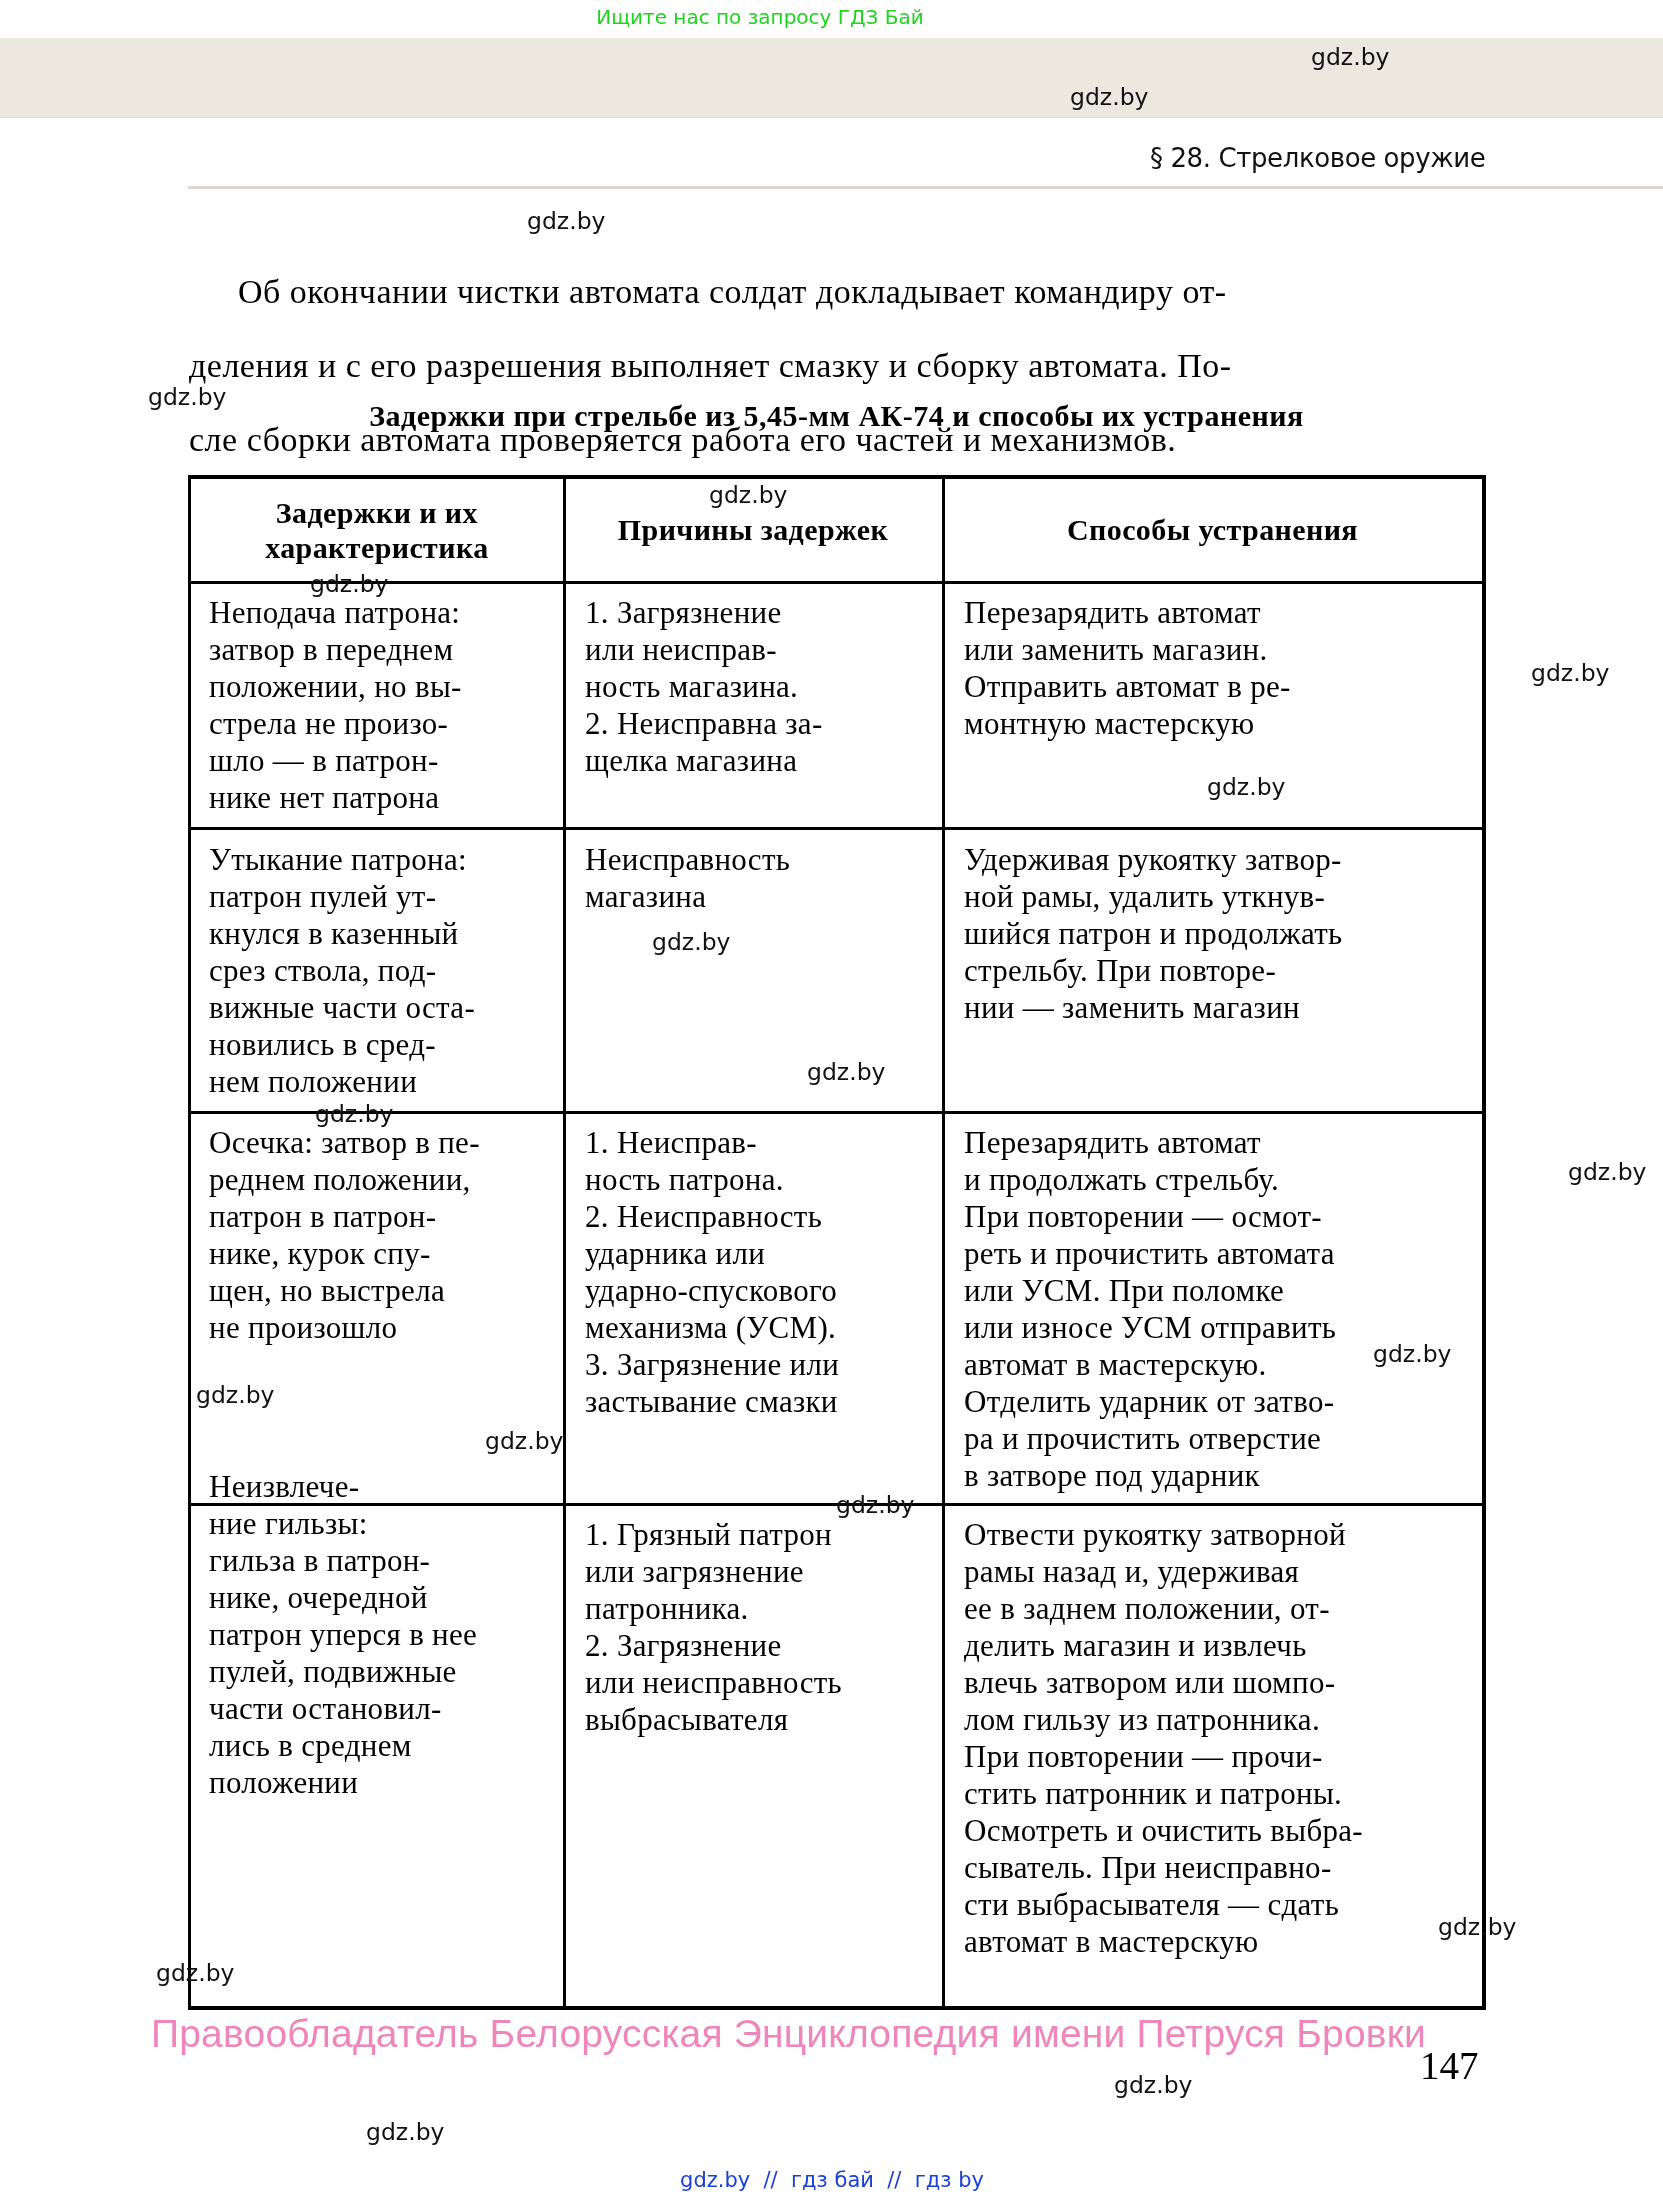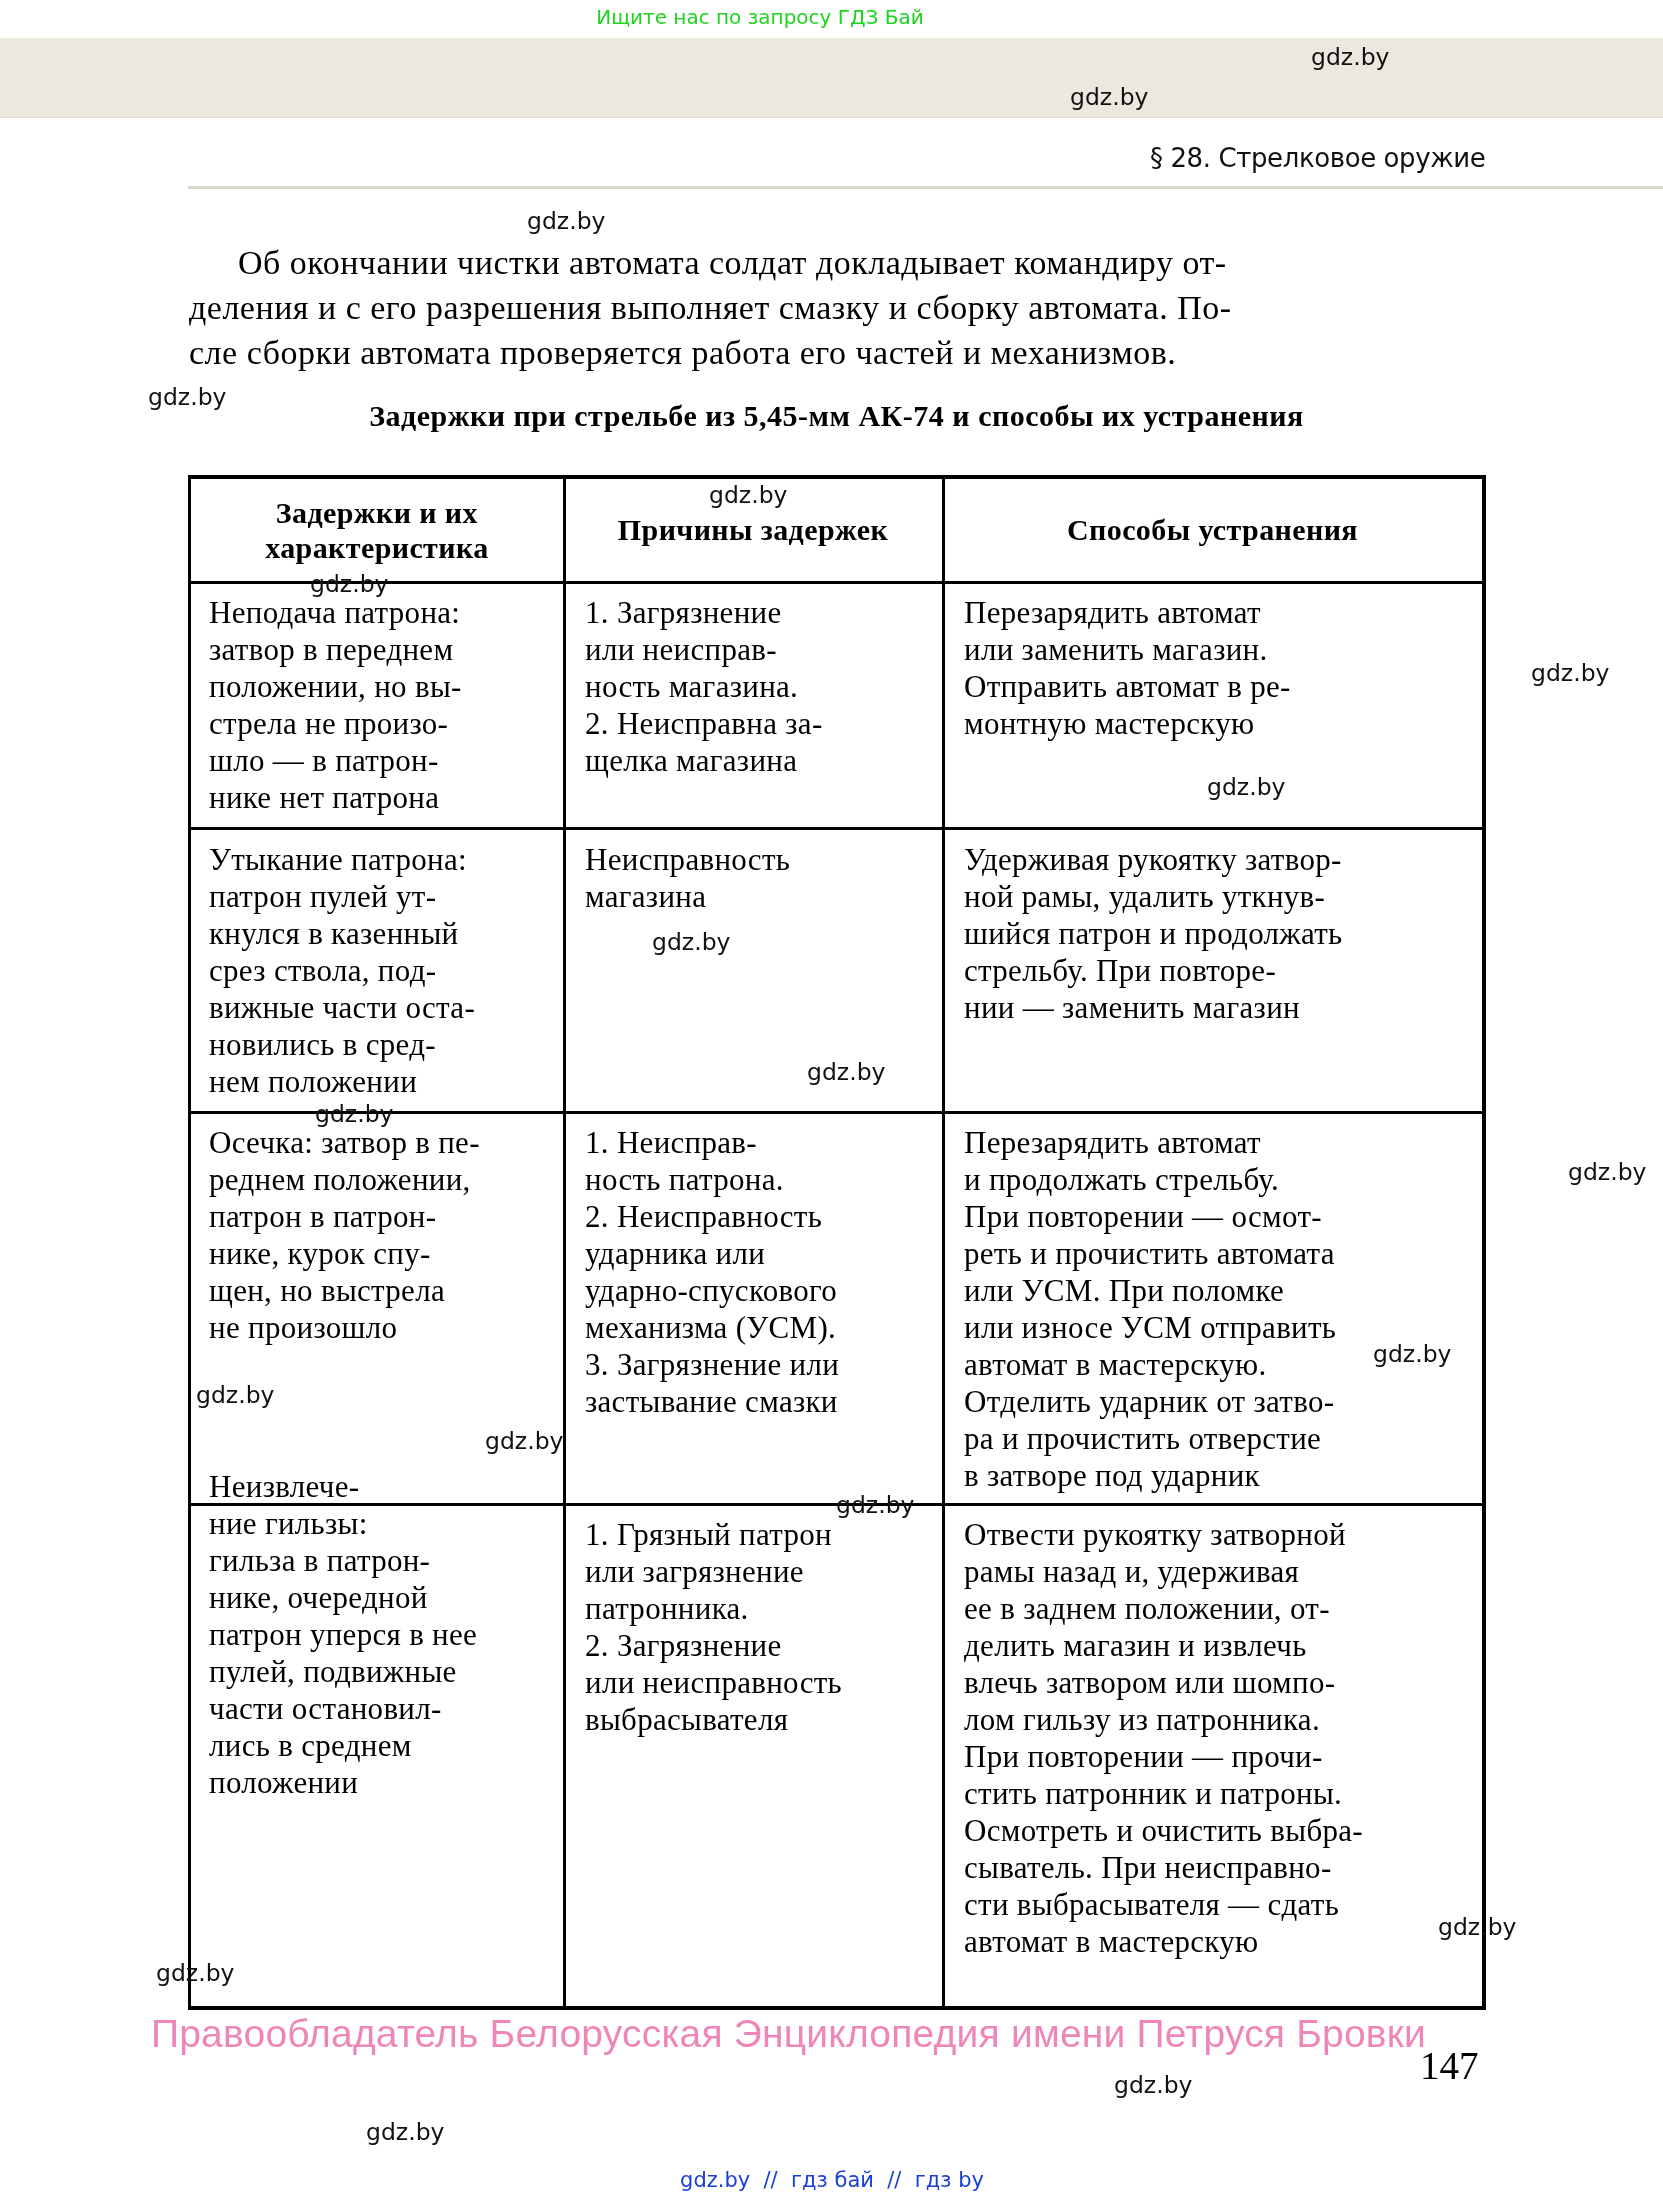--- a/index.html
+++ b/index.html
@@ -26,21 +26,21 @@
     font-size: 26px; color: #111; white-space: nowrap; letter-spacing: -0.4px;
   }
   .head-rule {
     position: absolute; left: 188px; top: 186px; width: 1476px; height: 3.4px; background: #dcd8d0;
   }
   .para {
     position: absolute; left: 189px; width: 1295px;
     font-family: "Liberation Serif", "DejaVu Serif", serif; font-size: 34px; line-height: 45px;
     letter-spacing: 0.5px;
   }
-  .para .ln { display: block; white-space: nowrap; height: 45px; }
+  .para .ln { display: block; white-space: nowrap; height: 45px; margin-top: 29px; }
   .para .ln.first { padding-left: 49px; }
   .caption {
     position: absolute; left: 189px; width: 1295px; top: 399px; text-align: center;
     font-family: "Liberation Serif", "DejaVu Serif", serif; font-weight: bold; font-size: 30px; letter-spacing: 0.5px;
     white-space: nowrap;
   }
   .tbl {
     position: absolute; left: 188px; top: 475px; width: 1298px; height: 1535px;
   }
   .hline { position: absolute; left: 0; width: 1298px; background: #000; }

